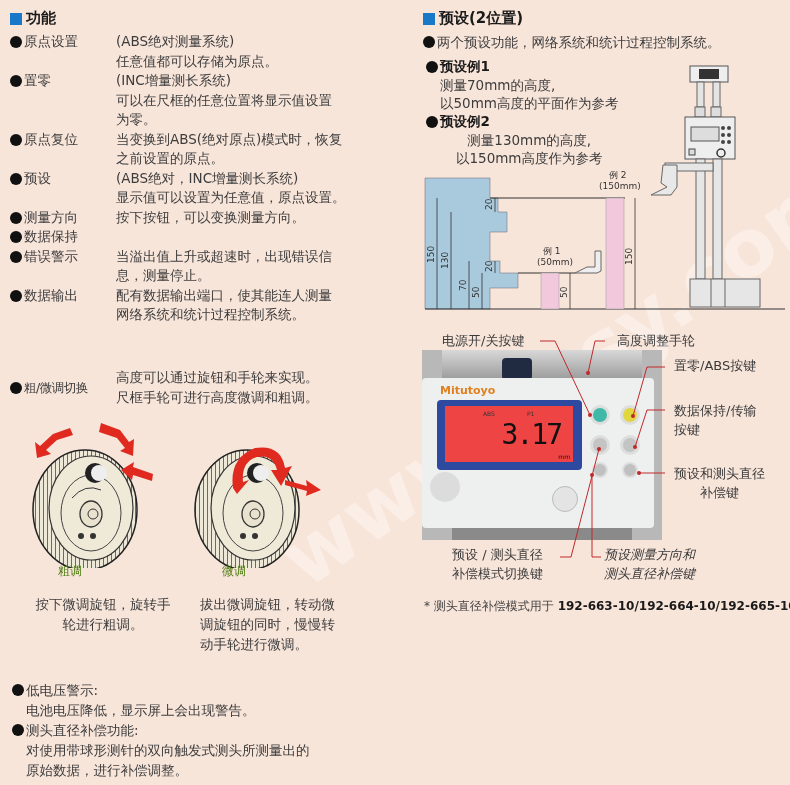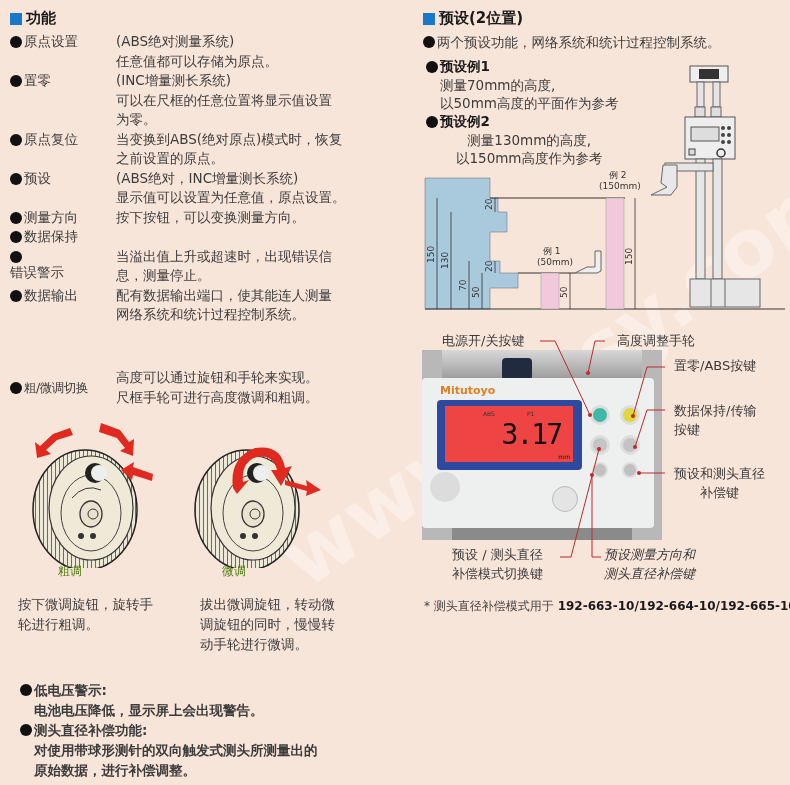--- a/index.html
+++ b/index.html
@@ -92,21 +92,21 @@
         <div>按下按钮，可以变换测量方向。</div>
       </div>
     </div>
     <div class="feat-row">
       <div class="feat-label" style="align-items: flex-start;">
         <span class="dot" style="margin-top: 4px;"></span>
         <span>数据保持</span>
       </div>
     </div>
     <div class="feat-row">
-      <div class="feat-label" style="align-items: flex-start; flex-direction: column;">
+      <div class="feat-label" style="align-items: flex-start;">
         <span class="dot" style="margin-top: 4px;"></span>
         <span>错误警示</span>
       </div>
       <div class="feat-desc">
         <div>当溢出值上升或超速时，出现错误信</div>
         <div>息，测量停止。</div>
       </div>
     </div>
     <div class="feat-row">
       <div class="feat-label" style="align-items: flex-start;">
@@ -167,31 +167,31 @@
       <circle cx="246" cy="55" r="8" fill="#eee"></circle>
     <circle cx="228" cy="118" r="3" fill="#333"></circle>
       <circle cx="240" cy="118" r="3" fill="#333"></circle>
   </g>
   <path d="M218 70 Q214 40 240 30 Q266 26 270 50 L277 48 L266 68 L256 52 L262 52 Q258 36 242 39 Q226 44 228 64 L234 62 L222 76 Z" fill="#e02a20"></path>
   <path d="M270 62 L292 68 L291 62 L306 72 L291 78 L292 73 L270 67 Z" fill="#e02a20"></path>
 </svg>
 <div class="abs wheel-caption" style="left:58px;top:563px;">粗调</div>
 <div class="abs wheel-caption" style="left:222px;top:563px;">微调</div>
 
-<div class="abs para" style="left:18px;top:594px;width:170px;">
+<div class="abs para" style="left:18px;top:594px;width:170px;text-align:center;">
   <div>按下微调旋钮，旋转手</div>
   <div>轮进行粗调。</div>
 </div>
 <div class="abs para" style="left:200px;top:594px;width:170px;">
   <div>拔出微调旋钮，转动微</div>
   <div>调旋钮的同时，慢慢转</div>
   <div>动手轮进行微调。</div>
 </div>
 
-<div class="abs para" style="left:20px;top:680px;font-weight:bold;">
+<div class="abs para" style="left:12px;top:680px;">
   <div style="display:flex;align-items:center;">
       <span class="dot"></span>
       <span>低电压警示:</span>
     </div>
   <div style="padding-left:14px;">电池电压降低，显示屏上会出现警告。</div>
   <div style="display:flex;align-items:center;">
       <span class="dot"></span>
       <span>测头直径补偿功能:</span>
     </div>
   <div style="padding-left:14px;">对使用带球形测针的双向触发式测头所测量出的</div>

